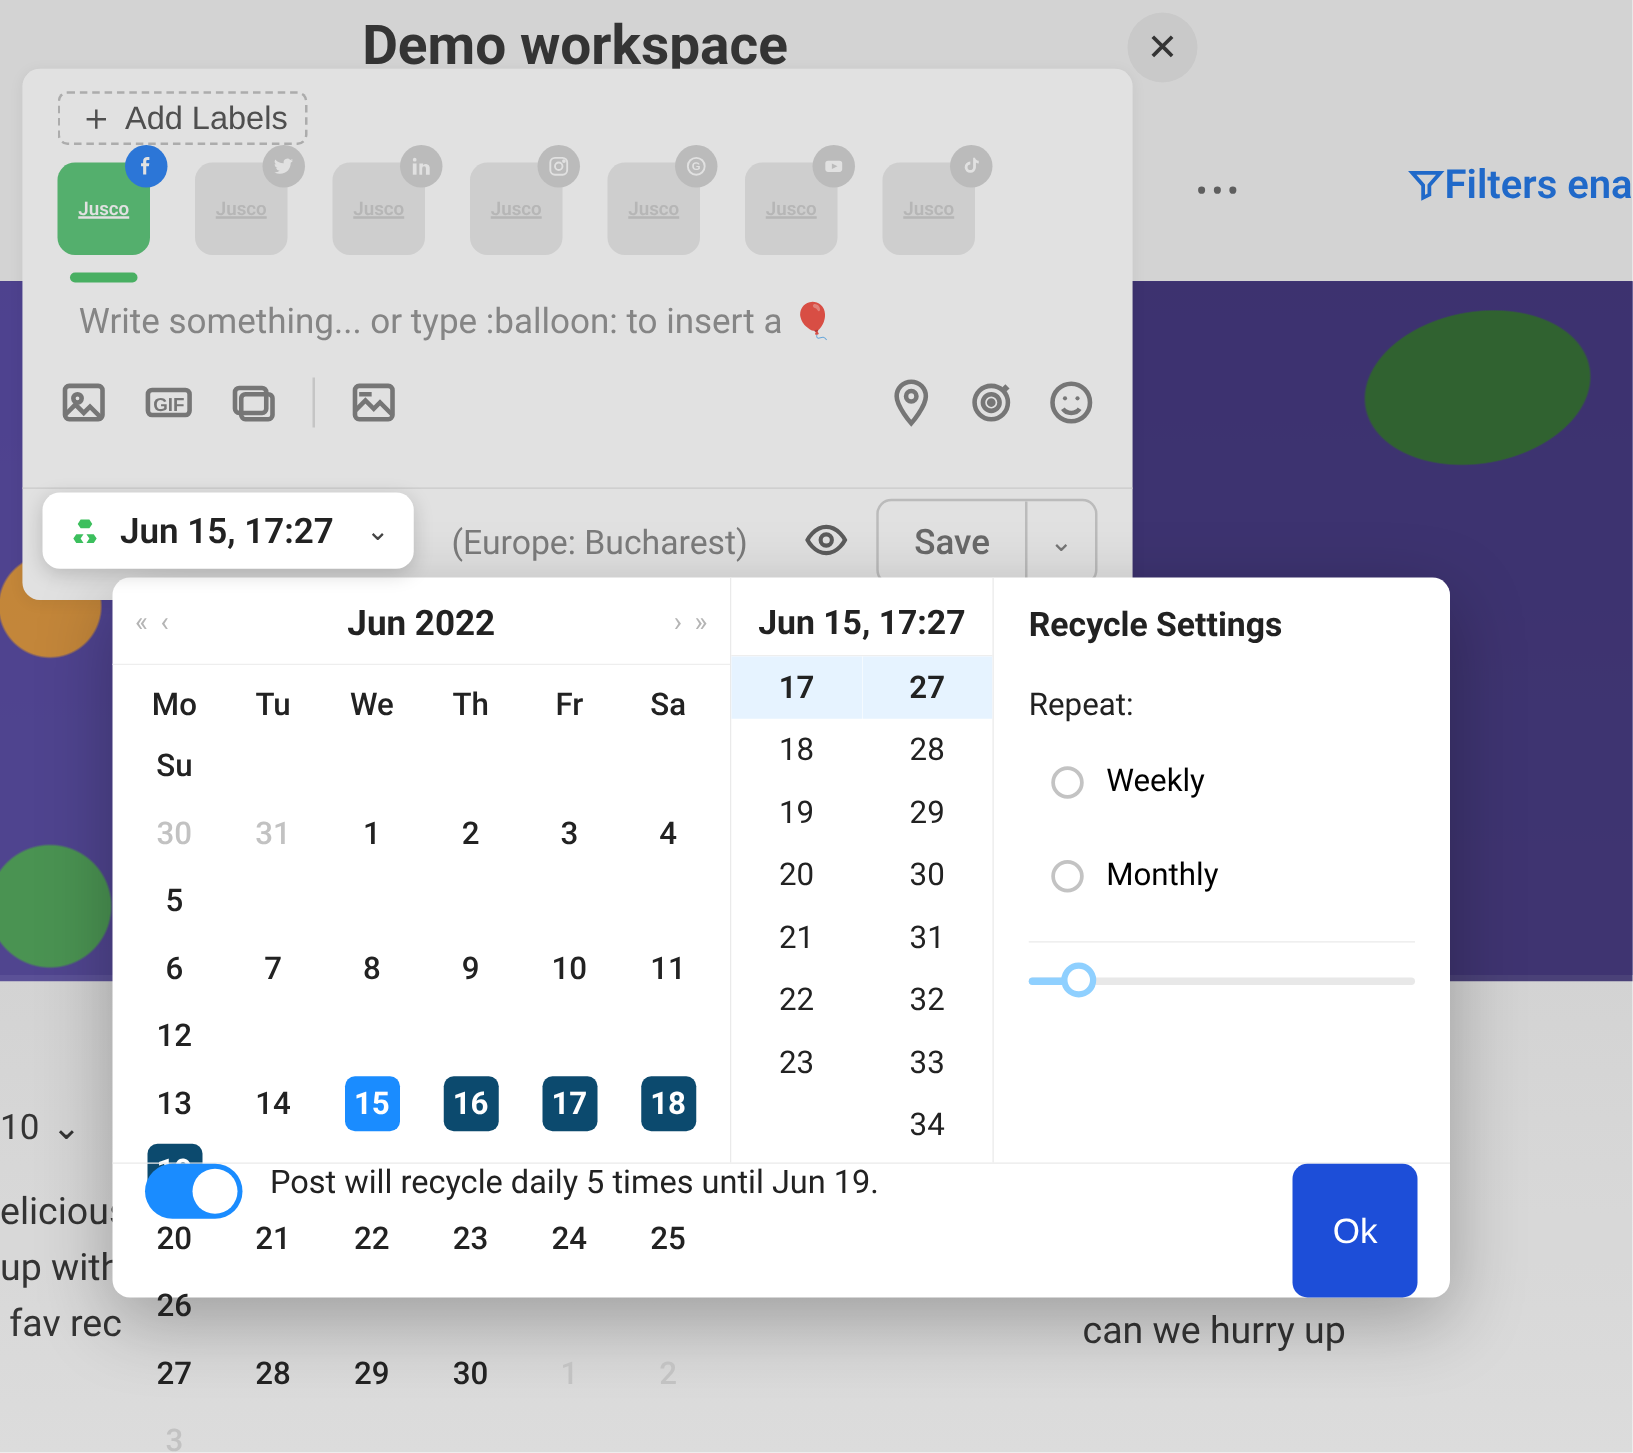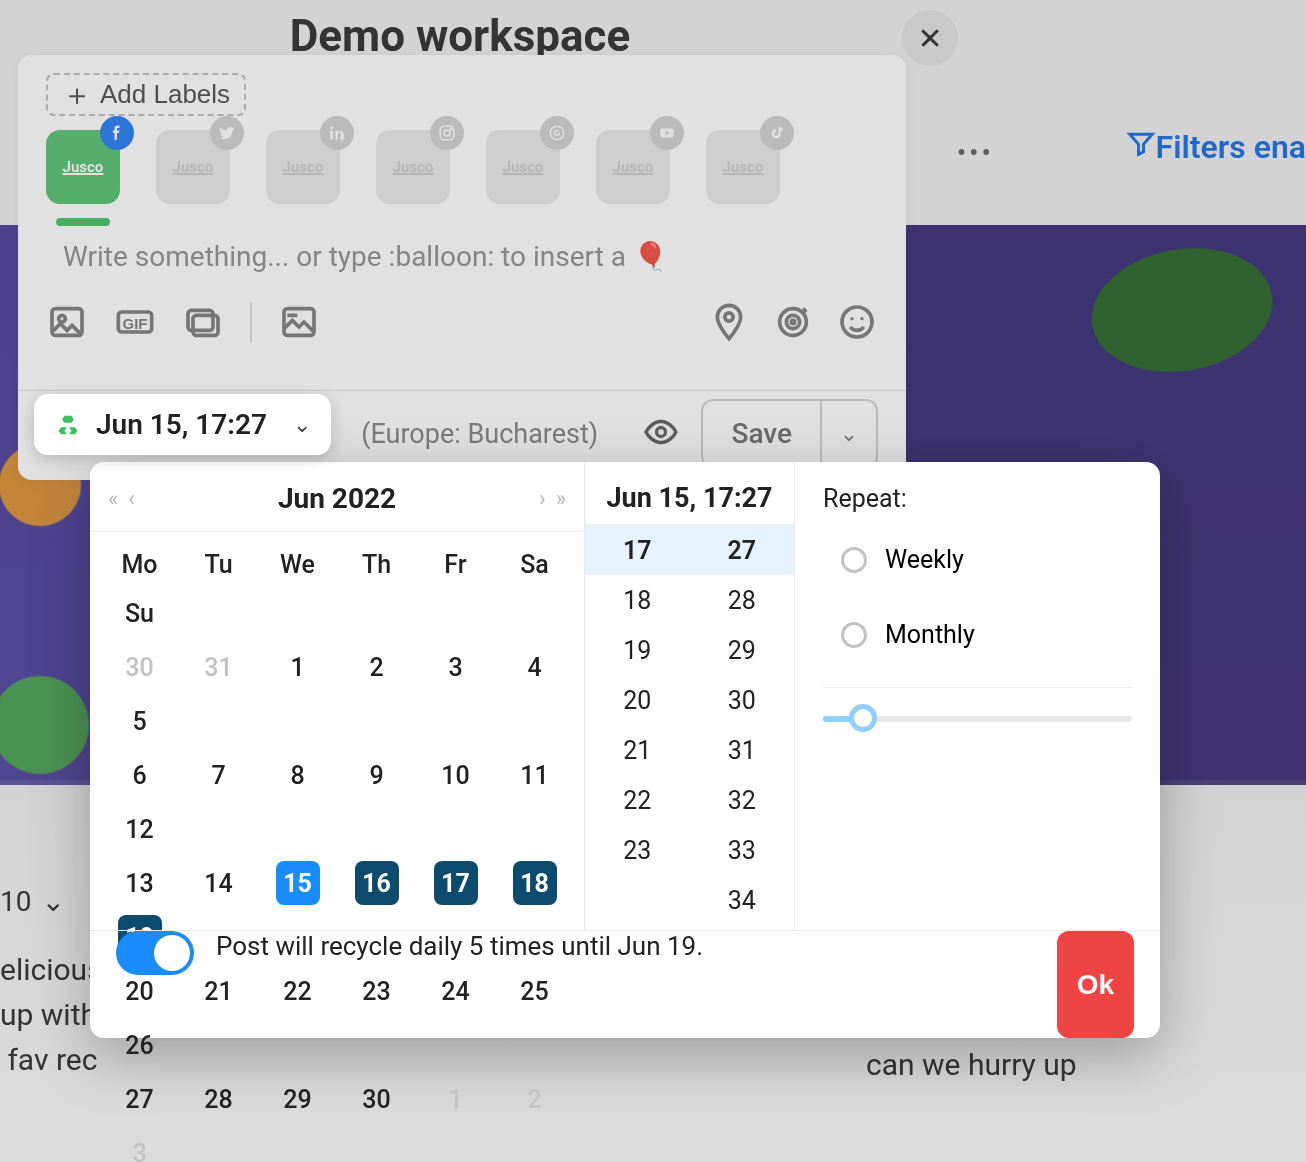--- a/index.html
+++ b/index.html
@@ -9,21 +9,21 @@
   .bg-layer { position: absolute; inset: 0; background: linear-gradient(180deg, #f5f5f5 0%, #f5f5f5 225px, #4b3d8e 225px, #6b5ba0 780px, #f5f5f5 780px, #fff 100%); }
   .bg-veg-left { position: absolute; left: 0; top: 225px; width: 100px; height: 560px; background: radial-gradient(circle at 40px 260px, #f0a030 0 40px, transparent 42px), radial-gradient(circle at 40px 500px, #4caf50 0 48px, transparent 50px), #5345a3; opacity: .9; }
   .bg-veg-right { position: absolute; right: 0; top: 225px; width: 420px; height: 560px; background: radial-gradient(circle at 180px 400px, #9ad07e 0 70px, transparent 72px), #3c2f7a; opacity: .9; }
   .bg-leaf { position: absolute; right: 0; top: 235px; width: 300px; height: 200px; background: radial-gradient(ellipse at 180px 80px, #2e6b2e 0 90px, transparent 92px); transform: rotate(-10deg); }
 
   .workspace-title { position: absolute; top: 10px; left: 0; width: 920px; text-align: center; font-size: 44px; font-weight: 700; color: #333; }
 
   .close-circle { position: absolute; top: 10px; right: 348px; width: 56px; height: 56px; border-radius: 50%; background: #e8e8e8; display: flex; align-items: center; justify-content: center; font-size: 30px; color: #333; cursor: pointer; }
 
   .more-dots { position: absolute; top: 136px; right: 312px; font-size: 28px; color: #666; letter-spacing: 3px; }
-  .filters-link { position: absolute; top: 128px; right: 0; color: #1a73e8; font-size: 32px; font-weight: 600; display: flex; }
+  .filters-link { position: absolute; top: 128px; right: 0; color: #1a73e8; font-size: 32px; font-weight: 600; display: flex; align-items: center; }
   .filters-link svg { width: 30px; height: 30px; }
 
   .overlay { position: absolute; inset: 0; background: rgba(60,60,60,.18); }
 
   
   .composer { position: absolute; top: 55px; left: 18px; width: 888px; height: 425px; background: #fff; border-radius: 14px; box-shadow: 0 2px 12px rgba(0,0,0,.06); padding: 18px 28px 22px; }
   .composer::after { content: ""; position: absolute; inset: 0; background: rgba(120,120,120,.22); border-radius: 14px; pointer-events: none; }
 
   .add-labels { display: inline-flex; align-items: center; gap: 8px; border: 2px dashed #bbb; border-radius: 8px; padding: 4px 14px; font-size: 26px; font-weight: 500; color: #444; background: transparent; cursor: pointer; }
   .add-labels .plus { font-size: 30px; line-height: 1; }
@@ -105,21 +105,21 @@
   .sep-hr { height: 1px; background: #eaeaea; margin: 24px 0 20px; }
   .stop-label { font-size: 25px; color: #222; margin-bottom: 26px; }
   .slider-wrap { position: relative; height: 22px; }
   .slider-track { position: absolute; top: 8px; left: 0; right: 0; height: 6px; background: #e8e8e8; border-radius: 3px; }
   .slider-fill { position: absolute; top: 8px; left: 0; width: 40px; height: 6px; background: #8fd0ff; border-radius: 3px; }
   .slider-thumb { position: absolute; top: -4px; left: 26px; width: 28px; height: 28px; border-radius: 50%; background: #fff; border: 5px solid #8fd0ff; cursor: grab; }
 
   .toggle { width: 78px; height: 44px; background: #1a8cff; border-radius: 22px; position: relative; cursor: pointer; flex-shrink: 0; }
   .toggle .knob { position: absolute; right: 4px; top: 4px; width: 36px; height: 36px; background: #fff; border-radius: 50%; }
   .recycle-summary { font-size: 26px; color: #222; flex: 1; }
-  .ok-btn { background: #ef4444; color: #fff; font-size: 28px; font-weight: 700; border: none; border-radius: 12px; padding: 16px 20px; cursor: pointer; }
+  .ok-btn { background: #1d4ed8; color: #fff; font-size: 28px; font-weight: 400; border: none; border-radius: 12px; padding: 16px 32px; cursor: pointer; }
 
   
   .bg-text { position: absolute; left: 0; bottom: 80px; width: 760px; color: #333; font-size: 30px; line-height: 1.5; padding-left: 0; }
   .bg-sel { position: absolute; left: 0; bottom: 244px; display: flex; align-items: center; gap: 10px; font-size: 28px; color: #333; }
   .bg-text-right { position: absolute; right: 0; bottom: 80px; width: 440px; color: #333; font-size: 30px; text-align: left; }
 </style>
 </head>
 <body>
 
 <div class="bg-layer"></div>
@@ -495,20 +495,21 @@
             <div class="titem">30</div>
             <div class="titem">31</div>
             <div class="titem">32</div>
             <div class="titem">33</div>
             <div class="titem">34</div>
           </div>
       </div>
     </div>
 
     <div class="settings-col">
+      <div class="settings-title">Recycle Settings</div>
       <div class="repeat-label">Repeat:</div>
       <div class="radio-group" id="radio-group">
           <div class="radio-item">
             <span class="radio-circle"></span>
             <span>Weekly</span>
           </div>
           <div class="radio-item">
             <span class="radio-circle"></span>
             <span>Monthly</span>
           </div>

